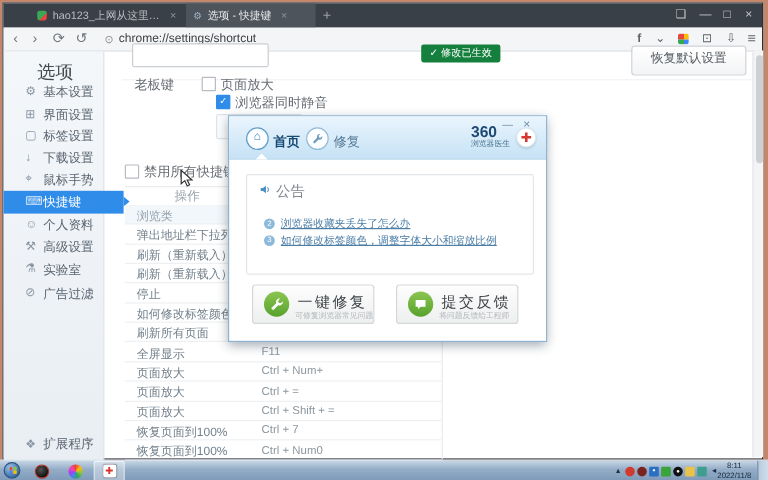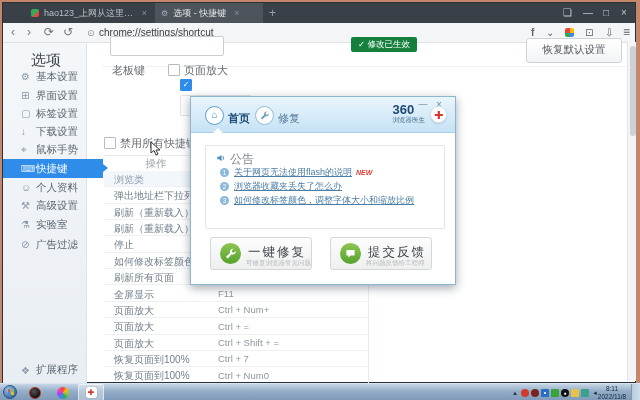--- a/index.html
+++ b/index.html
@@ -193,20 +193,21 @@
 
   <div id="main-sep"></div>
   <input id="searchbox" value="" style="">
   <div id="savedbadge">✓ 修改已生效</div>
   <div id="restorebtn">恢复默认设置</div>
 
   <span class="abs flabel" style="left:112px;top:63px;">老板键</span>
   <span class="cb" style="left:168px;top:64px;"></span>
   <span class="abs flabel" style="left:184px;top:63px;">页面放大</span>
   <span class="cb checked" style="left:180px;top:79px;">✓</span>
+  <span class="abs flabel" style="left:196px;top:78px;">浏览器同时静音</span>
   <div id="setboss">设置老板键</div>
 
   <span class="cb" style="left:104px;top:137px;"></span>
   <span class="abs flabel" style="left:120px;top:136px;">禁用所有快捷键</span>
 
   <div class="tline" style="left:104px;top:155px;width:264px;height:1px;"></div>
   <div id="thead">操作</div>
   <div class="tline" style="left:104px;top:171px;width:264px;height:1px;"></div>
   <div id="vline"></div>
 
@@ -286,25 +287,20 @@
       <div id="brandcross">✚</div>
     </div>
     <div id="dlg-notch"></div>
 
     <div id="annbox">
       <svg class="abs" style="left:10px;top:7px;" width="10" height="10" viewBox="0 0 16 16">
           <path fill="#4a90c4" d="M2 6v4h3l4 3V3L5 6z"></path>
           <path fill="none" stroke="#4a90c4" stroke-width="1.4" d="M11 5a4.2 4.2 0 0 1 0 6"></path>
         </svg>
       <span id="anntitle">公告</span>
-      <div class="annrow" style="top:20px;">
-        <span class="annnum">1</span>
-        <span class="annlink">关于网页无法使用flash的说明</span>
-        <span class="annbadge">NEW</span>
-      </div>
       <div class="annrow" style="top:34px;">
         <span class="annnum">2</span>
         <span class="annlink">浏览器收藏夹丢失了怎么办</span>
       </div>
       <div class="annrow" style="top:48px;">
         <span class="annnum">3</span>
         <span class="annlink">如何修改标签颜色，调整字体大小和缩放比例</span>
       </div>
     </div>
 

